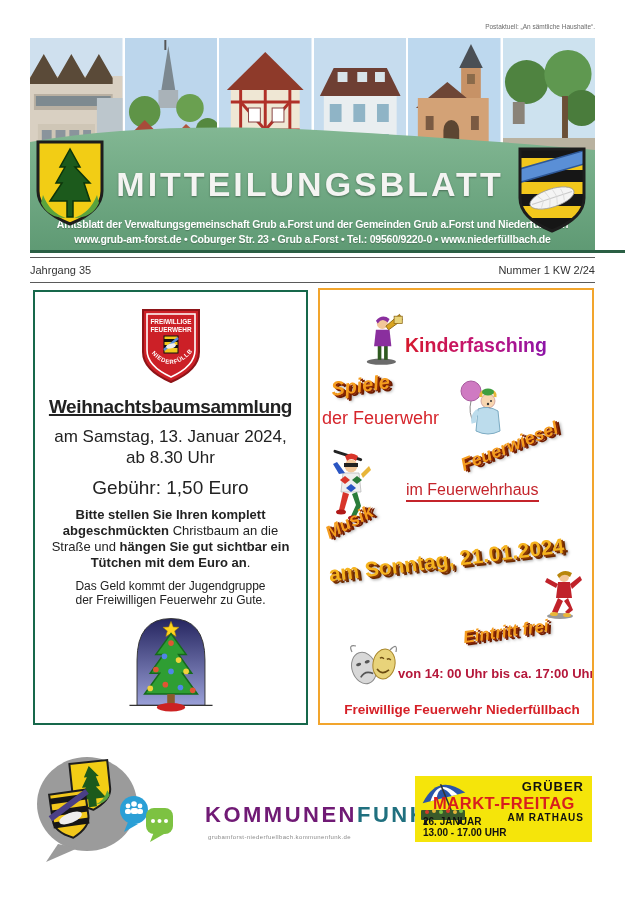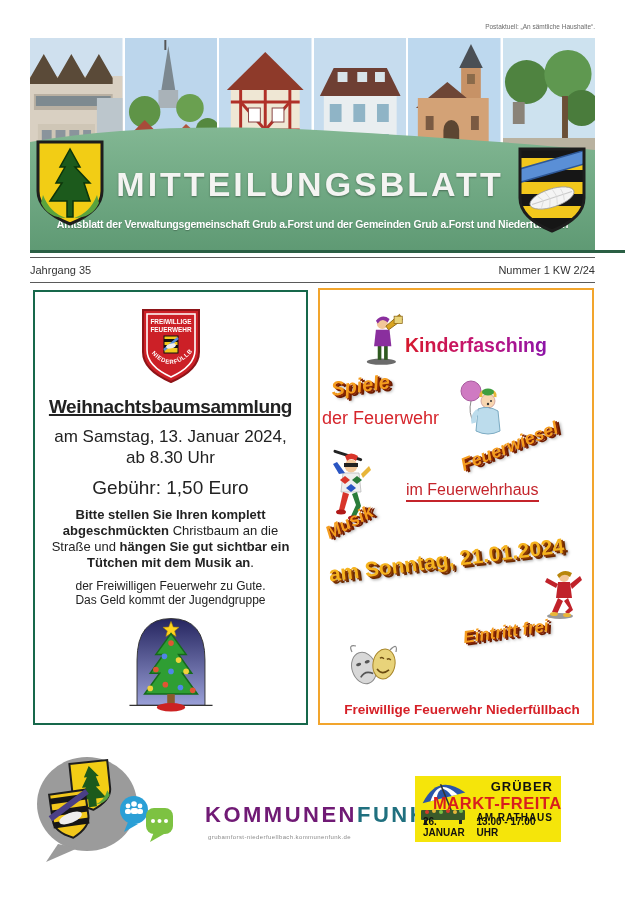--- a/index.html
+++ b/index.html
@@ -63,28 +63,28 @@
      font-size:13.5px;font-weight:bold;color:#d62027;margin-left:12px;}
   .clip{position:absolute;}
 
   
   .kf-logo{position:absolute;left:30px;top:750px;width:370px;height:112px;}
   .kf-bubbles{position:absolute;left:0;top:0;}
   .kf-brand{position:absolute;left:175px;top:52px;font-size:22px;font-weight:bold;letter-spacing:2.5px;}
   .kf-brand .p1{color:#701a75;text-align:center;} .kf-brand .p2{color:#20707f;}
   .kf-url{position:absolute;left:178px;top:84px;font-size:6px;color:#8a8a8a;letter-spacing:.4px;}
 
-  .market-ad{position:absolute;left:415px;top:776px;width:146px;height:66px;background:#f5e50a;overflow:hidden;}
+  .market-ad{position:absolute;left:415px;top:776px;width:177px;height:66px;background:#f5e50a;overflow:hidden;}
   .ma-umbrella{position:absolute;left:2px;top:2px;}
   .ma-gruber{position:absolute;right:8px;top:3px;font-size:13px;font-weight:bold;color:#111;letter-spacing:1px;}
   .ma-markt{position:absolute;left:4px;top:18px;width:170px;text-align:center;
      font-size:16.5px;font-weight:bold;color:#d81e1e;letter-spacing:.5px;}
   .ma-rathaus{position:absolute;right:8px;top:36px;font-size:10px;font-weight:bold;color:#111;letter-spacing:1px;}
   .ma-row{position:absolute;left:8px;right:8px;bottom:4px;display:flex;justify-content:space-between;
-     font-size:10px;font-weight:bold;color:#111;}
+     font-size:10px;font-weight:bold;color:#111;flex-direction:column;}
 </style>
 </head>
 <body>
 
 <div class="page">
 
   <div class="postaktuell">Postaktuell: „An sämtliche Haushalte“.</div>
 
   <div class="header">
     <div class="photos">
@@ -220,20 +220,21 @@
             <line x1="38" y1="60" x2="40" y2="52"></line>
               <line x1="46" y1="58" x2="47" y2="52"></line>
           </g>
         </g>
       </g>
       <path d="M3,3 H67 V52 Q67,72 35,85 Q3,72 3,52 Z" fill="none" stroke="#1d1d1d" stroke-width="3"></path>
     </svg>
 
     <div class="masthead-title">MITTEILUNGSBLATT</div>
     <div class="masthead-sub sub1">Amtsblatt der Verwaltungsgemeinschaft Grub a.Forst und der Gemeinden Grub a.Forst und Niederfüllbach</div>
+    <div class="masthead-sub sub2">www.grub-am-forst.de • Coburger Str. 23 • Grub a.Forst • Tel.: 09560/9220-0 • www.niederfüllbach.de</div>
   </div>
 
   <div class="issue-bar">
     <span>Jahrgang 35</span>
     <span>Nummer 1  KW 2/24</span>
   </div>
 
   <div class="flyer-left">
     <svg class="ff-badge" width="64" height="80" viewBox="0 0 64 80">
       <path d="M4,4 H60 V46 Q60,64 32,76 Q4,64 4,46 Z" fill="#cc2027" stroke="#8e1418" stroke-width="2"></path>
@@ -254,24 +255,24 @@
         <textPath href="#ffarc" startOffset="2">NIEDERFÜLLBACH</textPath>
       </text>
     </svg>
 
     <div class="wbs-heading">Weihnachtsbaumsammlung</div>
     <div class="wbs-date">
       <div>am Samstag, 13. Januar 2024,</div>
       <div>ab 8.30 Uhr</div>
     </div>
     <div class="wbs-fee">Gebühr: 1,50 Euro</div>
-    <div class="wbs-body"><span class="b" style="font-weight:bold">Bitte stellen Sie Ihren </span><span class="b">komplett abgeschmückten</span><span> Christbaum an die Straße und </span><span class="b">hängen Sie gut sichtbar ein Tütchen mit dem Musik an</span><span>.</span></div>
+    <div class="wbs-body"><span class="b" style="font-weight:bold">Bitte stellen Sie Ihren </span><span class="b">komplett abgeschmückten</span><span> Christbaum an die Straße und </span><span class="b">hängen Sie gut sichtbar ein Tütchen mit dem Euro an</span><span>.</span></div>
     <div class="wbs-note">
+      <div>Das Geld kommt der Jugendgruppe</div>
       <div>der Freiwilligen Feuerwehr zu Gute.</div>
-      <div>Das Geld kommt der Jugendgruppe</div>
     </div>
 
     <svg class="tree" width="96" height="118" viewBox="0 0 100 125">
       <defs>
           <linearGradient id="ng" x1="0" y1="0" x2="0" y2="1">
         <stop offset="0" stop-color="#25255f"></stop>
             <stop offset="1" stop-color="#9aa0d8"></stop>
       </linearGradient>
         </defs>
       <path d="M14,100 V52 Q14,8 50,8 Q86,8 86,52 V100 Z" fill="url(#ng)" stroke="#333" stroke-width="1"></path>
@@ -371,20 +372,21 @@
         <ellipse cx="23" cy="21" rx="2.6" ry="1.6" fill="#555"></ellipse>
         <path d="M12,34 Q18,28 25,34" fill="none" stroke="#555" stroke-width="1.6"></path>
       </g>
       <g transform="rotate(10 38 22)">
         <ellipse cx="38" cy="22" rx="11" ry="15" fill="#e8d37a" stroke="#a8862a" stroke-width="1"></ellipse>
         <path d="M33,17 q2,-2 4,0 M40,17 q2,-2 4,0" fill="none" stroke="#6a4a10" stroke-width="1.4"></path>
         <path d="M32,28 Q38,34 44,27" fill="none" stroke="#6a4a10" stroke-width="1.6"></path>
       </g>
     </svg>
 
+    <div class="fr fr-time">von 14: 00 Uhr bis ca. 17:00 Uhr</div>
     <div class="fr-footer">Freiwillige Feuerwehr Niederfüllbach</div>
   </div>
 
   <div class="kf-logo">
     <svg class="kf-bubbles" width="150" height="112" viewBox="0 0 150 112">
       <ellipse cx="57" cy="54" rx="50" ry="47" fill="#9b9b9b"></ellipse>
       <path d="M28,94 L16,112 L48,98 Z" fill="#9b9b9b"></path>
       <g transform="rotate(-6 60 38)">
         <path d="M42,12 H80 V40 Q80,52 61,60 Q42,52 42,40 Z" fill="#f2cd15" stroke="#1d1d1d" stroke-width="2"></path>
         <path d="M61,16 L55,27 h3 L52,37 h4 L47,49 h10 v8 h8 v-8 h10 L66,37 h4 L67,27 h3 Z" fill="#1c5a1c"></path>

